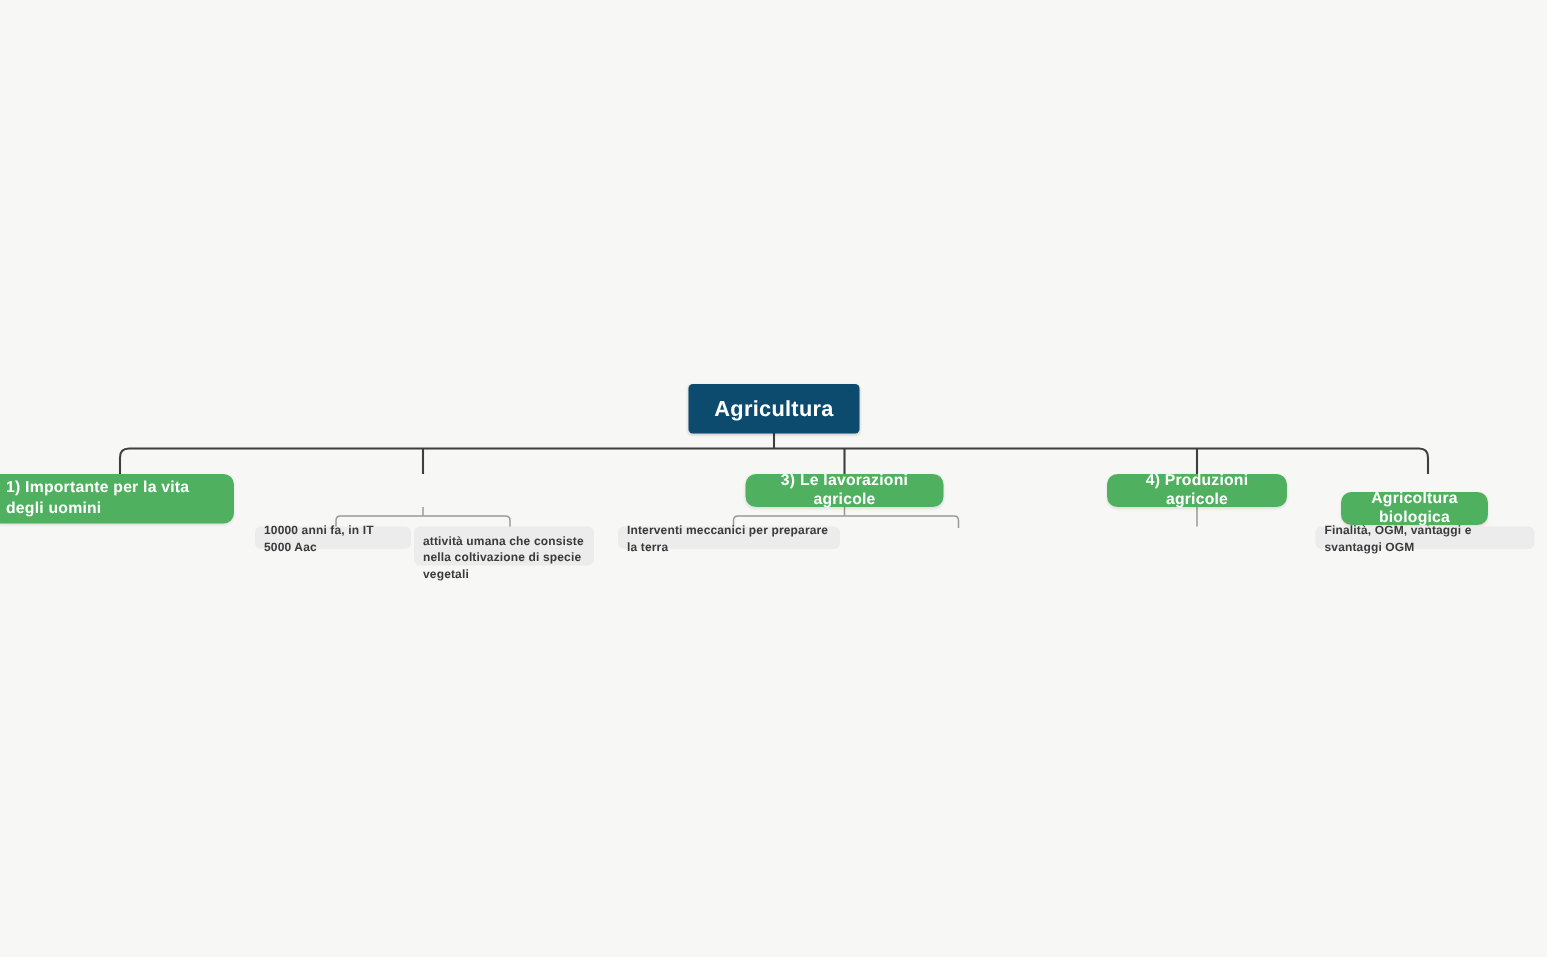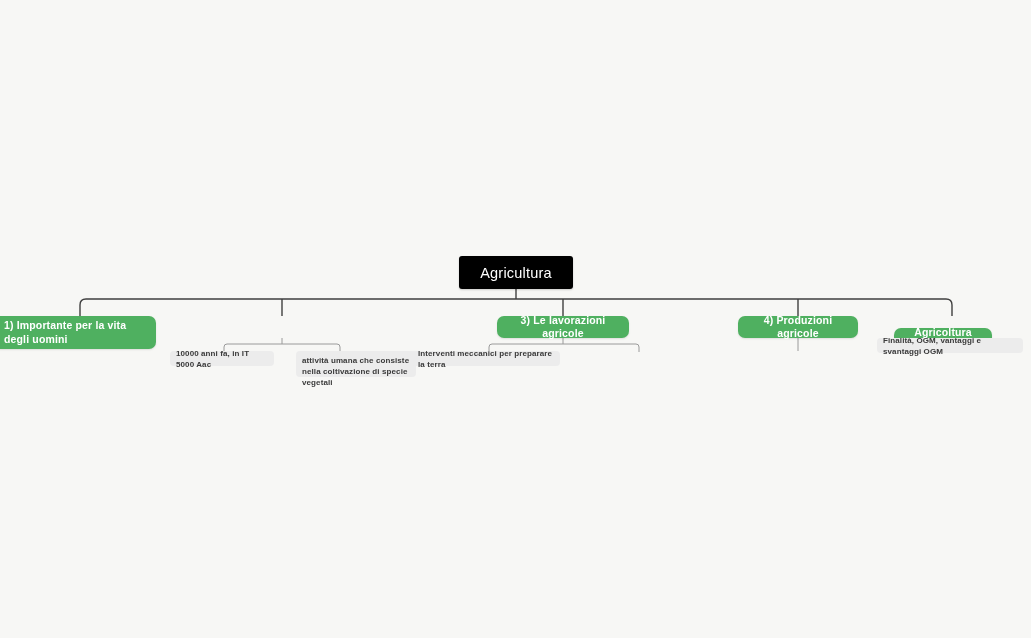--- a/index.html
+++ b/index.html
@@ -35,25 +35,25 @@
 
   .node {
     position: absolute;
     box-sizing: border-box;
     z-index: 2;
     font-weight: bold;
   }
 
   
   .root-node {
-    background: #000000;
+    background: #0c4a6e;
     color: #ffffff;
     border-radius: 3px;
     font-size: 14.5px;
-    font-weight: normal;
+    font-weight: bold;
     letter-spacing: 0.2px;
     display: flex;
     align-items: center;
     justify-content: center;
     text-align: center;
     box-shadow: 0 1px 2px rgba(0,0,0,0.18);
   }
 
   
   .branch-node {
@@ -126,27 +126,27 @@
     </g>
   </svg>
 
   <div class="node root-node" style="left:459px; top:256px; width:114px; height:33px;">Agricultura</div>
 
   <div class="node branch-node" style="left:-6px; top:316px; width:162px; height:33px;">1) Importante per la vita degli uomini</div>
 
 
   <div class="node leaf-node v-center" style="left:170px; top:351px; width:104px; height:15px;">10000 anni fa, in IT 5000 Aac</div>
 
-  <div class="node leaf-node" style="left:276px; top:351px; width:120px; height:26px;margin-left:20px;">attività umana che consiste nella coltivazione di specie vegetali</div>
+  <div class="node leaf-node" style="left:276px; top:351px; width:120px; height:26px;">attività umana che consiste nella coltivazione di specie vegetali</div>
 
   <div class="node branch-node center-text" style="left:497px; top:316px; width:132px; height:22px;">3) Le lavorazioni agricole</div>
 
   <div class="node leaf-node v-center" style="left:412px; top:351px; width:148px; height:15px;">Interventi meccanici per preparare la terra</div>
 
 
   <div class="node branch-node center-text" style="left:738px; top:316px; width:120px; height:22px;">4) Produzioni agricole</div>
 
 
   <div class="node branch-node center-text" style="left:894px; top:328px; width:98px; height:22px;">Agricoltura biologica</div>
 
-  <div class="node leaf-node v-center" style="left:877px; top:338px; width:146px; height:15px;">Finalità, OGM, vantaggi e svantaggi OGM</div>
+  <div class="node leaf-node v-center" style="left:877px; top:351px; width:146px; height:15px;">Finalità, OGM, vantaggi e svantaggi OGM</div>
 
 </div>
 
 </body></html>

